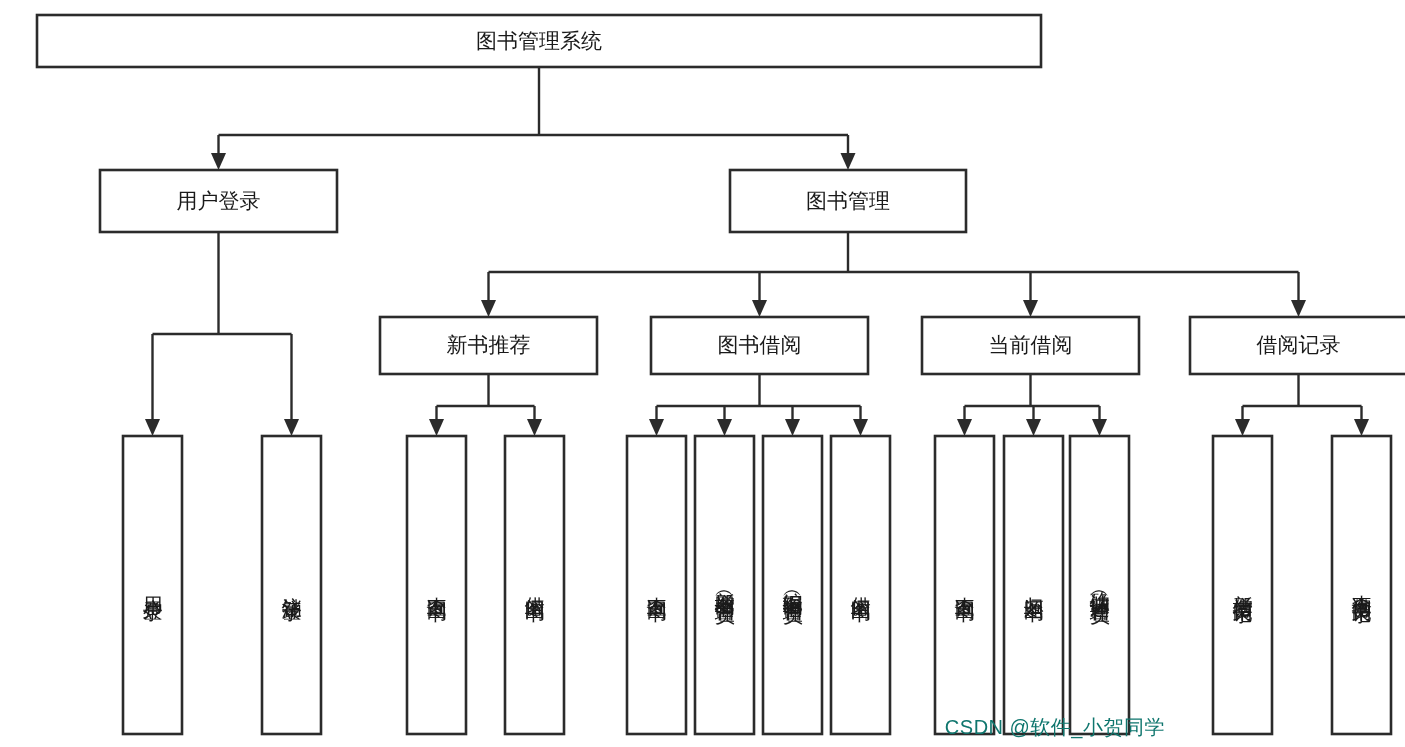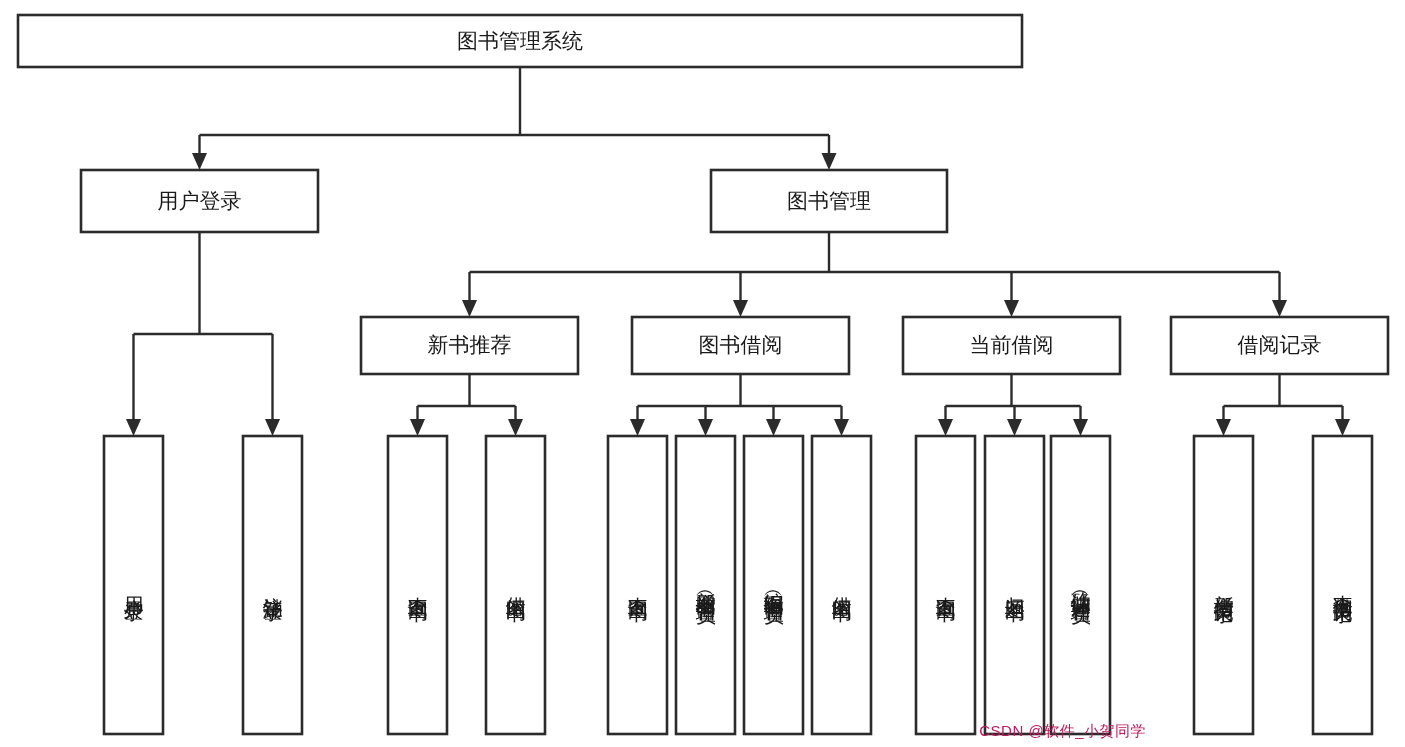--- a/index.html
+++ b/index.html
@@ -11,20 +11,21 @@
     width: 1405px;
     height: 747px;
     font-family: "Liberation Sans", "DejaVu Sans", sans-serif;
     overflow: hidden;
     position: relative;
   }
   #diagram-root {
     position: relative;
     width: 1160px;
     height: 747px;
+    margin-left: 19px;
   }
   svg.diagram-canvas {
     position: absolute;
     left: 0;
     top: 0;
     width: 1405px;
     height: 747px;
   }
   .node-box {
     fill: #ffffff;
@@ -62,22 +63,22 @@
     justify-content: center;
     text-align: center;
     white-space: nowrap;
     pointer-events: none;
   }
   .watermark {
     position: absolute;
     right: 14px;
     bottom: 6px;
     font-family: "Liberation Sans", "DejaVu Sans", sans-serif;
-    font-size: 15px;
-    color: #be185d;
+    font-size: 20px;
+    color: #0f766e;
     letter-spacing: 0.5px;
     white-space: nowrap;
   }
 </style>
 </head>
 <body>
 
 <div id="diagram-root">
 
   <svg class="diagram-canvas" viewBox="0 0 1405 747">

